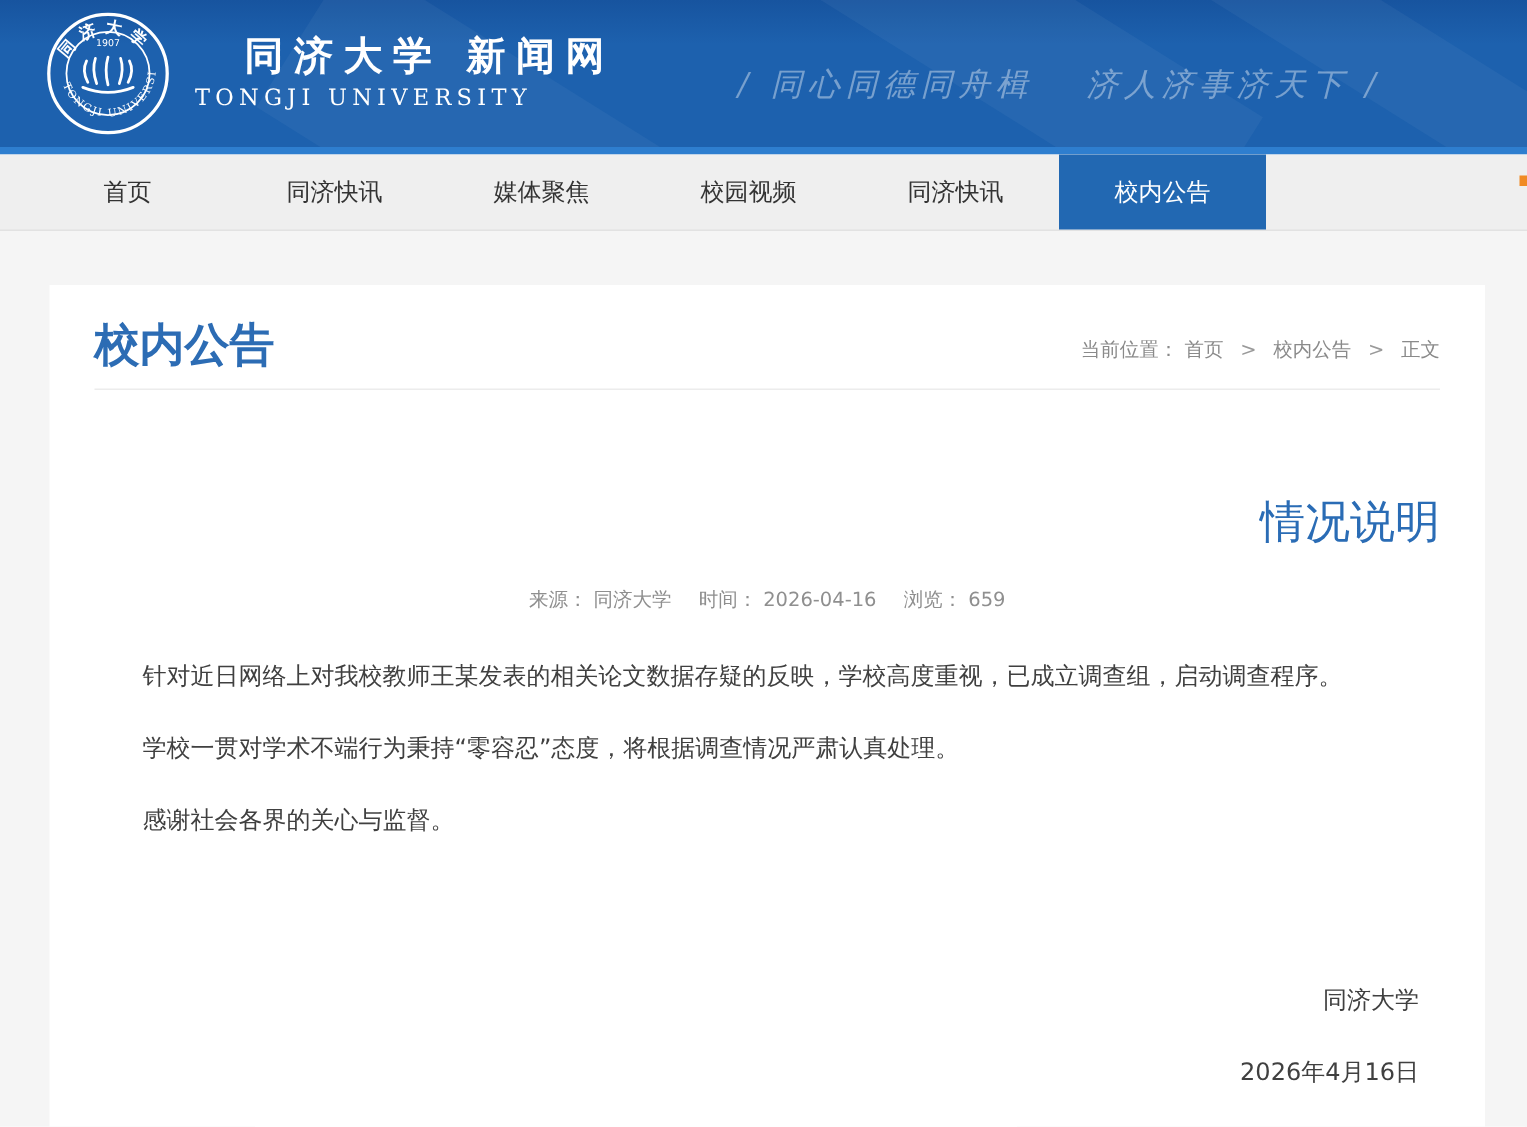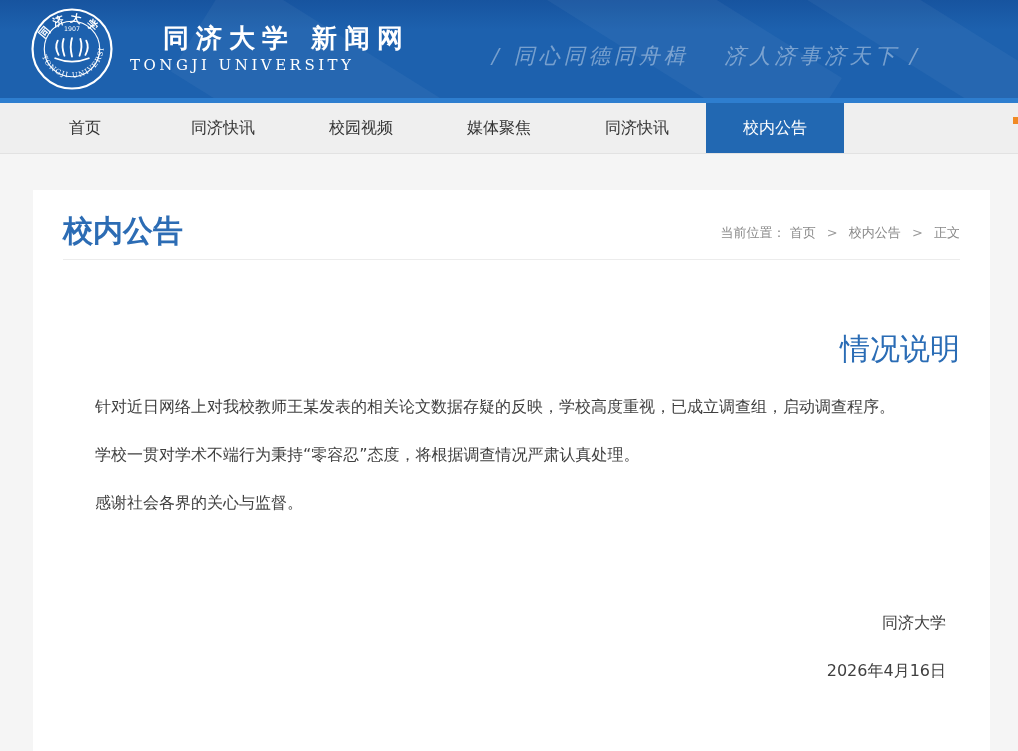--- a/index.html
+++ b/index.html
@@ -193,22 +193,22 @@
     <div class="brand-cn">同济大学 新闻网</div>
     <div class="brand-en">TONGJI UNIVERSITY</div>
   </div>
 
   <div class="slogan">/ 同心同德同舟楫　 济人济事济天下 /</div>
 </div>
 
 <div class="nav">
   <div class="nav-item">首页</div>
   <div class="nav-item">同济快讯</div>
+  <div class="nav-item">媒体聚焦</div>
   <div class="nav-item">校园视频</div>
-  <div class="nav-item">媒体聚焦</div>
   <div class="nav-item">同济快讯</div>
   <div class="nav-item active">校内公告</div>
   <div class="nav-edge-accent"></div>
 </div>
 
 <div class="main">
   <div class="card">
 
     <div class="section-head">
       <div class="section-title">校内公告</div>
@@ -217,20 +217,31 @@
         <span class="crumb-link">首页</span>
         <span class="sep">&gt;</span>
         <span class="crumb-link">校内公告</span>
         <span class="sep">&gt;</span>
         <span>正文</span>
       </div>
     </div>
 
     <h1 class="article-title">情况说明</h1>
 
+    <div class="article-meta">
+      <span class="meta-group">
+        <span class="meta-label">来源：</span><span>同济大学</span>
+      </span>
+      <span class="meta-group">
+        <span class="meta-label">时间：</span><span>2026-04-16</span>
+      </span>
+      <span class="meta-group">
+        <span class="meta-label">浏览：</span><span>659</span>
+      </span>
+    </div>
 
     <div class="article-body">
       <p>针对近日网络上对我校教师王某发表的相关论文数据存疑的反映，学校高度重视，已成立调查组，启动调查程序。</p>
       <p>学校一贯对学术不端行为秉持“零容忍”态度，将根据调查情况严肃认真处理。</p>
       <p>感谢社会各界的关心与监督。</p>
     </div>
 
     <div class="signature">
       <div class="sig-name">同济大学</div>
       <div class="sig-date">2026年4月16日</div>

